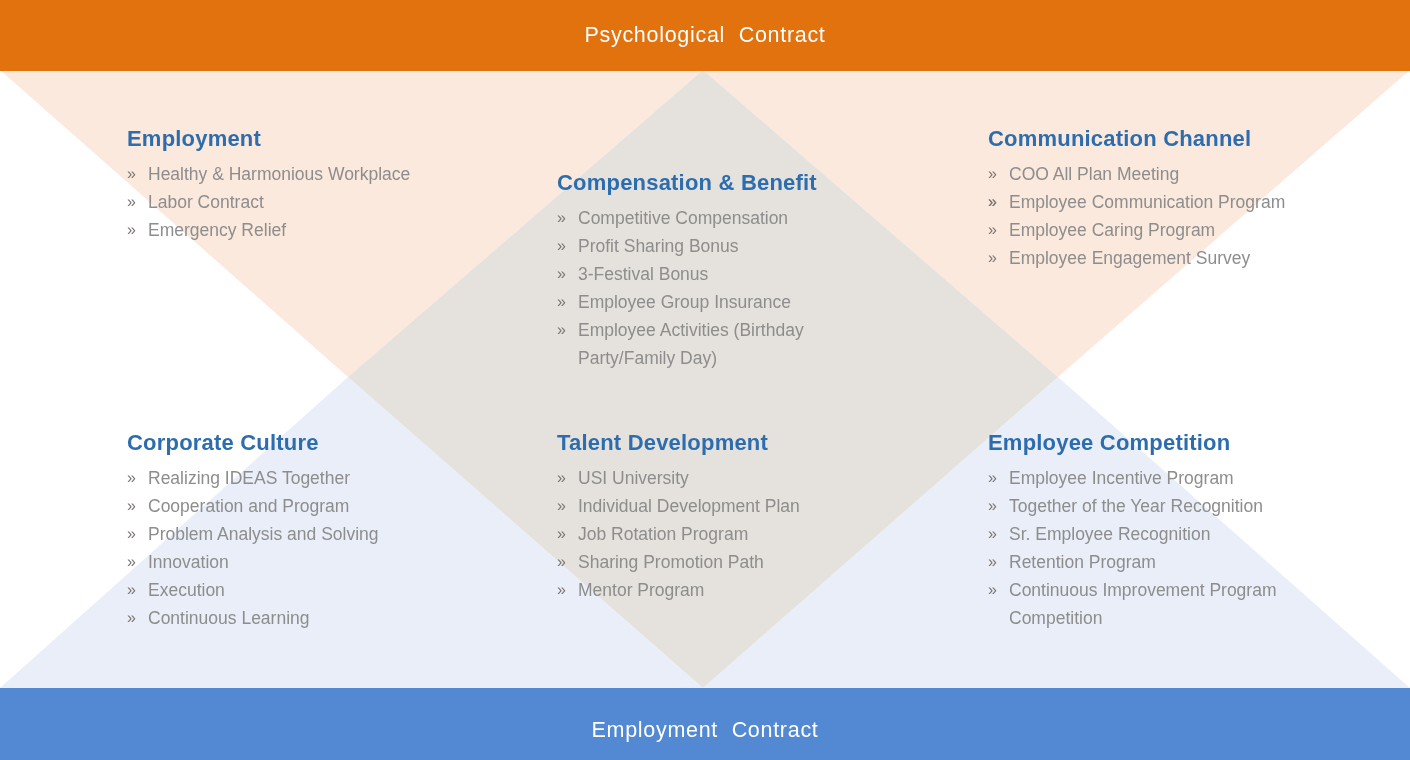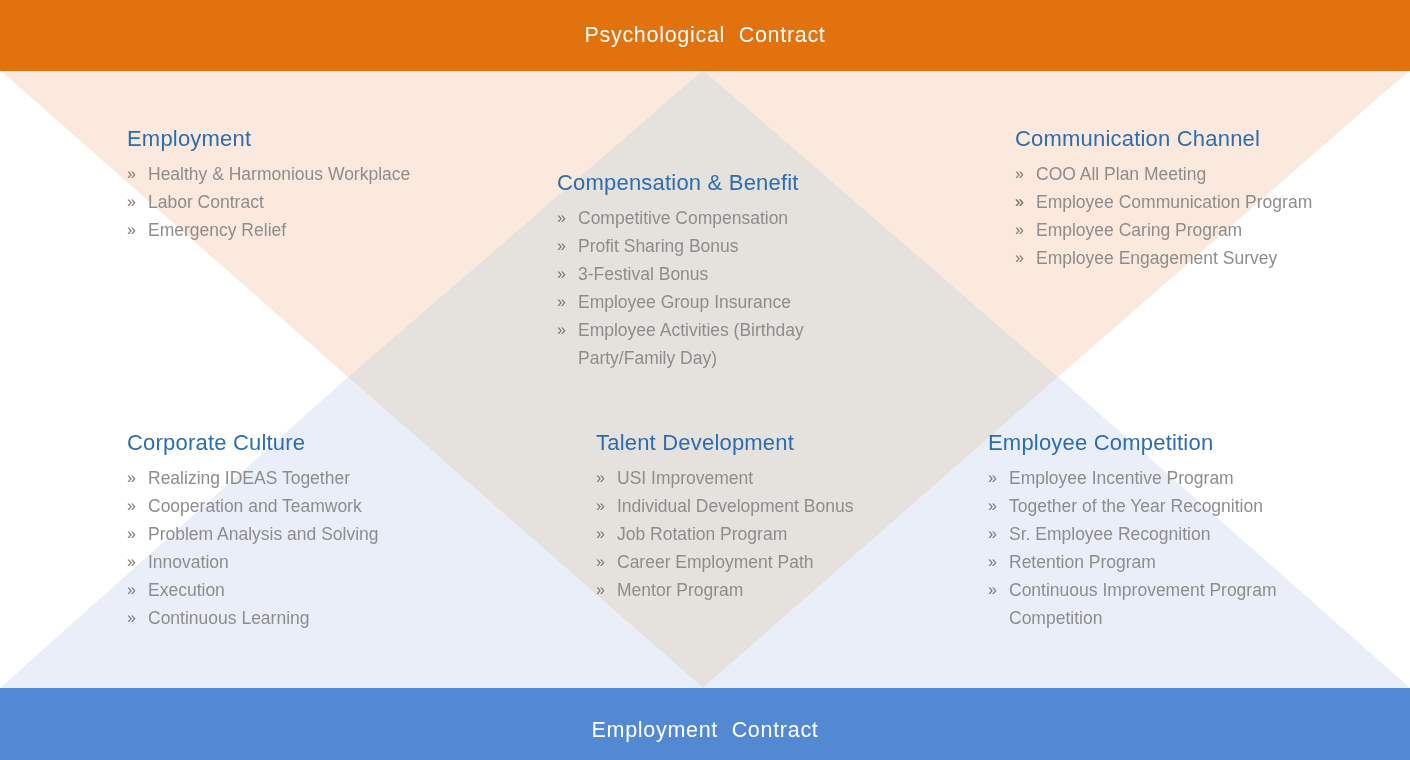--- a/index.html
+++ b/index.html
@@ -19,28 +19,28 @@
     display:flex;align-items:center;justify-content:center;
     color:#fff;font-size:21.5px;font-weight:400;
     letter-spacing:0.7px;word-spacing:7px;
   }
   .banner-top{top:0;height:71px;background:var(--banner-orange);}
   .banner-bottom{top:688px;height:84px;background:var(--banner-blue);}
 
   .section{position:absolute;width:345px;z-index:1;}
   .sec-1{left:127px;top:126px;}
   .sec-2{left:557px;top:126px;margin-top:44px;}
-  .sec-3{left:988px;top:126px;margin-left:27px;}
+  .sec-3{left:988px;top:126px;}
   .sec-4{left:127px;top:430px;}
-  .sec-5{left:557px;top:430px;margin-left:39px;}
+  .sec-5{left:557px;top:430px;}
   .sec-6{left:988px;top:430px;}
 
   .section h2{
     margin:0 0 8px 0;
-    font-size:22px;line-height:26px;font-weight:400;
+    font-size:22px;line-height:26px;font-weight:700;
     color:var(--heading-blue);letter-spacing:0.2px;
   }
   .section ul{list-style:none;margin:0;padding:0;}
   .section li{
     position:relative;padding-left:21px;
     font-size:17.5px;line-height:28px;
     color:var(--item-text);
   }
   .bullet{
     position:absolute;left:0;top:0;
@@ -88,35 +88,35 @@
     <li><span class="bullet">»</span><span>Employee Communication Program</span></li>
     <li><span class="bullet">»</span><span>Employee Caring Program</span></li>
     <li><span class="bullet">»</span><span>Employee Engagement Survey</span></li>
   </ul>
 </div>
 
 <div class="section sec-4">
   <h2>Corporate Culture</h2>
   <ul>
     <li><span class="bullet">»</span><span>Realizing IDEAS Together</span></li>
-    <li><span class="bullet">»</span><span>Cooperation and Teamwork</span></li>
+    <li><span class="bullet">»</span><span>Cooperation and Program</span></li>
     <li><span class="bullet">»</span><span>Problem Analysis and Solving</span></li>
     <li><span class="bullet">»</span><span>Innovation</span></li>
     <li><span class="bullet">»</span><span>Execution</span></li>
     <li><span class="bullet">»</span><span>Continuous Learning</span></li>
   </ul>
 </div>
 
 <div class="section sec-5">
   <h2>Talent Development</h2>
   <ul>
-    <li><span class="bullet">»</span><span>USI Improvement</span></li>
-    <li><span class="bullet">»</span><span>Individual Development Bonus</span></li>
+    <li><span class="bullet">»</span><span>USI University</span></li>
+    <li><span class="bullet">»</span><span>Individual Development Plan</span></li>
     <li><span class="bullet">»</span><span>Job Rotation Program</span></li>
-    <li><span class="bullet">»</span><span>Career Employment Path</span></li>
+    <li><span class="bullet">»</span><span>Sharing Promotion Path</span></li>
     <li><span class="bullet">»</span><span>Mentor Program</span></li>
   </ul>
 </div>
 
 <div class="section sec-6">
   <h2>Employee Competition</h2>
   <ul>
     <li><span class="bullet">»</span><span>Employee Incentive Program</span></li>
     <li><span class="bullet">»</span><span>Together of the Year Recognition</span></li>
     <li><span class="bullet">»</span><span>Sr. Employee Recognition</span></li>

